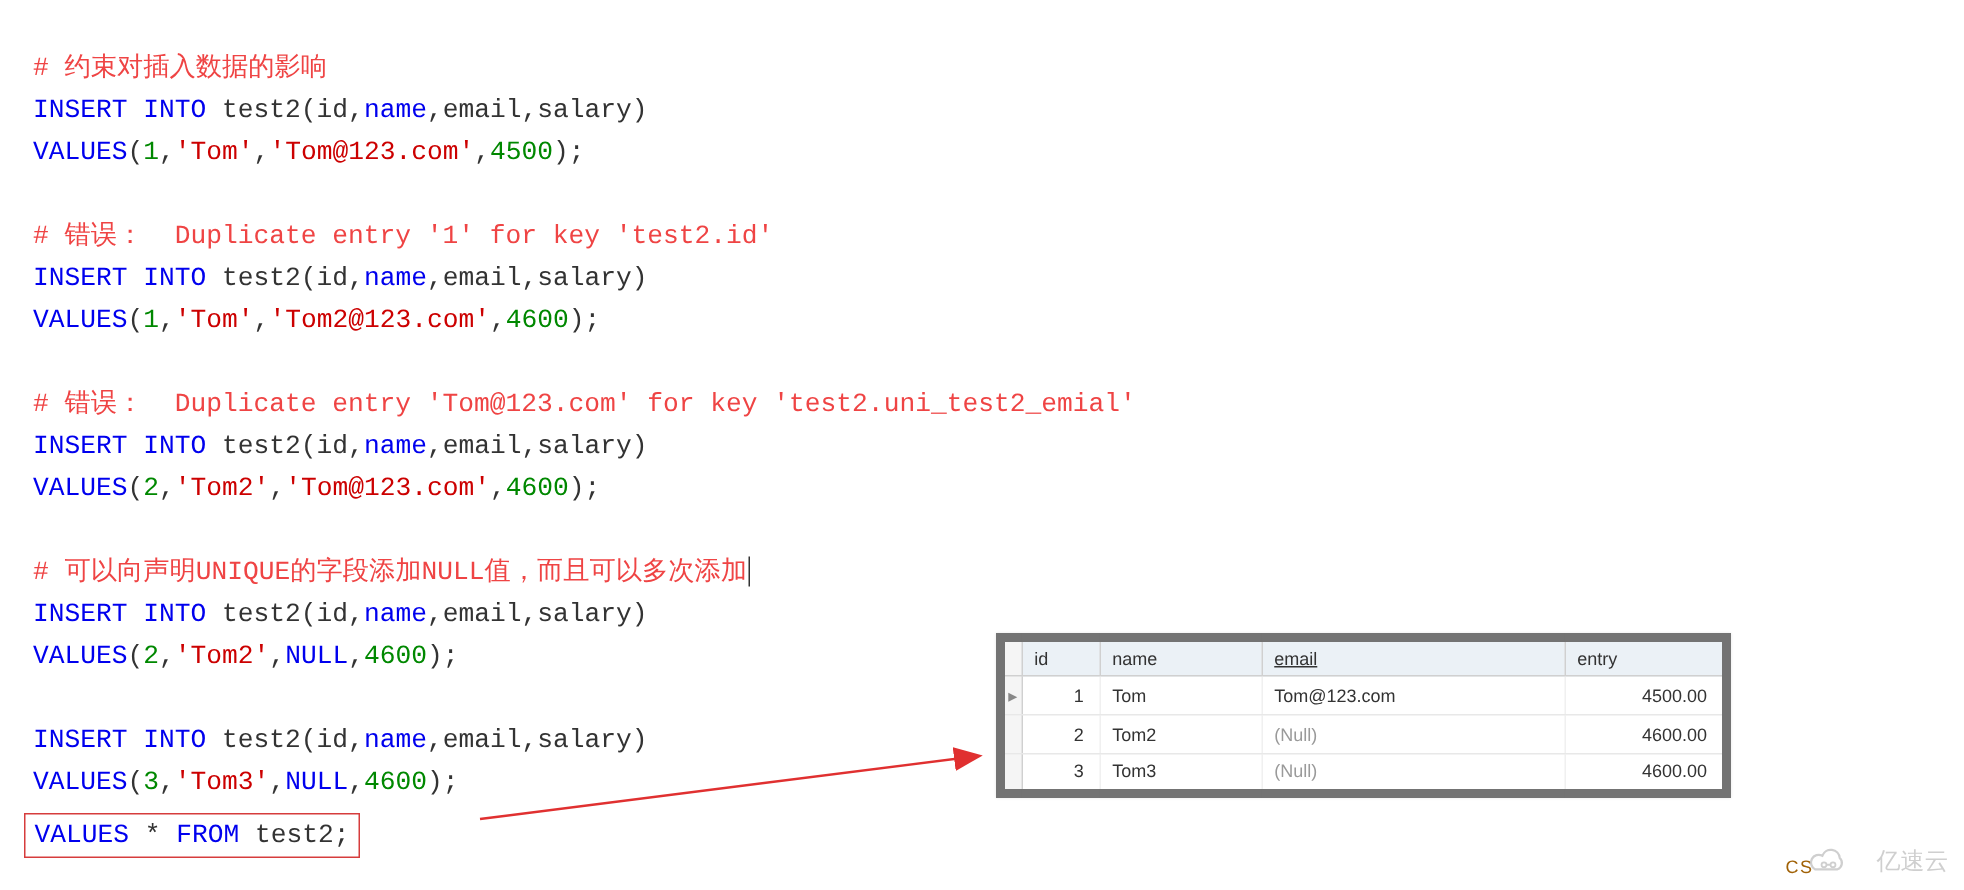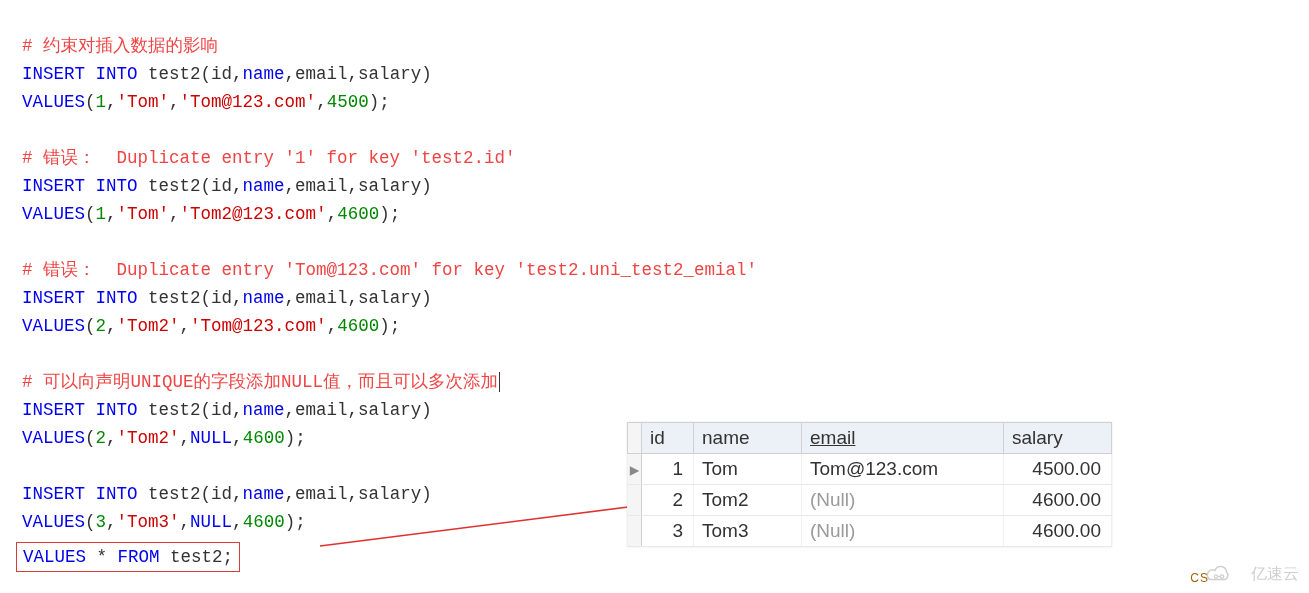--- a/index.html
+++ b/index.html
@@ -36,27 +36,27 @@
     border: 1px solid #d63c3c;
     display: inline-block;
     padding: 2px 6px 2px 0;
     margin-left: -6px;
     padding-left: 6px;
     line-height: 24px;
     margin-top: 6px;
   }
   .result-table {
     position: absolute;
-    left: 627px;
+    left: 664px;
     top: 422px;
-    border: 1px solid #737373;
+    border: 6px solid #737373;
     border-collapse: collapse;
     background: #fff;
     font-family: "Segoe UI", Tahoma, Arial, sans-serif;
-    font-size: 19px;
+    font-size: 12px;
     color: #333;
     box-shadow: 0 0 2px rgba(0,0,0,0.1);
   }
   .result-table th {
     background: #ebf1f6;
     font-weight: normal;
     text-align: left;
     padding: 4px 8px;
     border: 1px solid #d0d0d0;
     color: #333;
@@ -145,21 +145,21 @@
   <line x1="4" y1="50" x2="336" y2="8" stroke="#e03030" stroke-width="1.6" marker-end="url(#ah)"></line>
 </svg>
 
 <table class="result-table">
   <thead>
     <tr>
       <th class="gut"></th>
       <th class="col-id">id</th>
       <th class="col-name">name</th>
       <th class="col-email">email</th>
-      <th class="col-sal">salary</th>
+      <th class="col-sal">entry</th>
     </tr>
   </thead>
   <tbody>
     <tr>
       <td class="gut">▸</td>
       <td class="num-cell">1</td>
       <td>Tom</td>
       <td>Tom@123.com</td>
       <td class="num-cell">4500.00</td>
     </tr>

